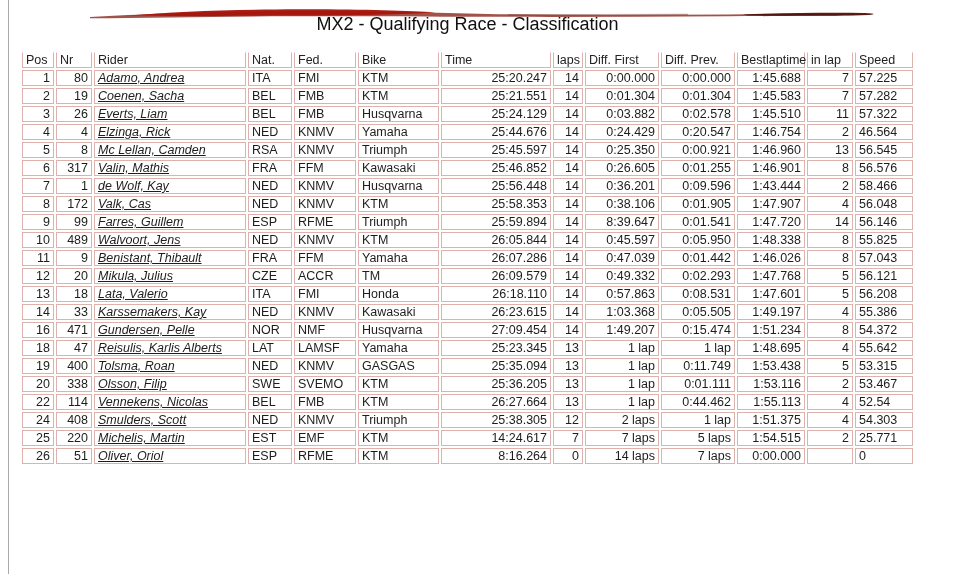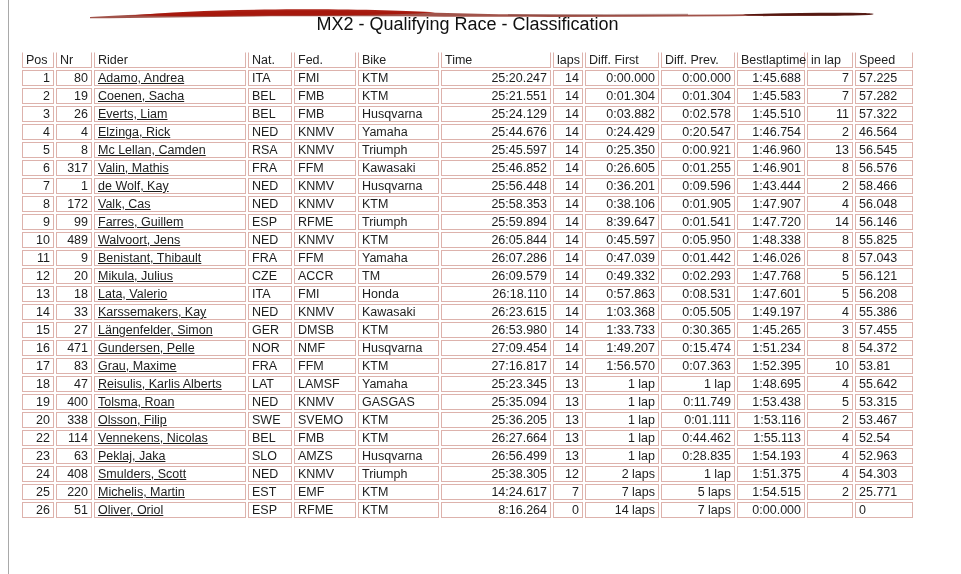--- a/index.html
+++ b/index.html
@@ -20,21 +20,21 @@
     border-collapse:separate; border-spacing:2px; table-layout:fixed;
     font-size:12.5px;
   }
   .results th, .results td {
     border:1px solid #ddb2ac; padding:0 3px; height:14px; line-height:14px;
     white-space:nowrap; overflow:visible; font-weight:normal; background:#ffffff;
   }
   .results th { border-top-color:#ffffff; text-align:left; color:#222222; }
   .al { text-align:left; }
   .ar { text-align:right; }
-  .rider-link { text-decoration:underline; color:inherit; cursor:pointer; }
+  .rider-link { text-decoration:underline; color:inherit; cursor:pointer;font-style:italic; }
 </style>
 </head>
 <body>
 
 <div class="window-edge"></div>
 
 <div class="brush-wrap">
   <svg width="792" height="18" viewBox="0 0 792 18" xmlns="http://www.w3.org/2000/svg">
     <path d="M2 11 C 60 8, 120 5.5, 200 5 C 280 4.5, 340 6.5, 400 8 C 480 9.5, 560 9, 640 8.5
              C 700 8.2, 760 8, 786 8.6 C 760 9.8, 700 10, 640 10.3 C 560 10.8, 480 11, 400 10.8
@@ -286,65 +286,35 @@
         <td class="al">Kawasaki</td>
         <td class="ar">26:23.615</td>
         <td class="ar">14</td>
         <td class="ar">1:03.368</td>
         <td class="ar">0:05.505</td>
         <td class="ar">1:49.197</td>
         <td class="ar">4</td>
         <td class="al">55.386</td>
       </tr>
       <tr>
-        <td class="ar">15</td>
-        <td class="ar">27</td>
-        <td class="al"><span class="rider-link">Längenfelder, Simon</span></td>
-        <td class="al">GER</td>
-        <td class="al">DMSB</td>
-        <td class="al">KTM</td>
-        <td class="ar">26:53.980</td>
-        <td class="ar">14</td>
-        <td class="ar">1:33.733</td>
-        <td class="ar">0:30.365</td>
-        <td class="ar">1:45.265</td>
-        <td class="ar">3</td>
-        <td class="al">57.455</td>
-      </tr>
-      <tr>
         <td class="ar">16</td>
         <td class="ar">471</td>
         <td class="al"><span class="rider-link">Gundersen, Pelle</span></td>
         <td class="al">NOR</td>
         <td class="al">NMF</td>
         <td class="al">Husqvarna</td>
         <td class="ar">27:09.454</td>
         <td class="ar">14</td>
         <td class="ar">1:49.207</td>
         <td class="ar">0:15.474</td>
         <td class="ar">1:51.234</td>
         <td class="ar">8</td>
         <td class="al">54.372</td>
       </tr>
       <tr>
-        <td class="ar">17</td>
-        <td class="ar">83</td>
-        <td class="al"><span class="rider-link">Grau, Maxime</span></td>
-        <td class="al">FRA</td>
-        <td class="al">FFM</td>
-        <td class="al">KTM</td>
-        <td class="ar">27:16.817</td>
-        <td class="ar">14</td>
-        <td class="ar">1:56.570</td>
-        <td class="ar">0:07.363</td>
-        <td class="ar">1:52.395</td>
-        <td class="ar">10</td>
-        <td class="al">53.81</td>
-      </tr>
-      <tr>
         <td class="ar">18</td>
         <td class="ar">47</td>
         <td class="al"><span class="rider-link">Reisulis, Karlis Alberts</span></td>
         <td class="al">LAT</td>
         <td class="al">LAMSF</td>
         <td class="al">Yamaha</td>
         <td class="ar">25:23.345</td>
         <td class="ar">13</td>
         <td class="ar">1 lap</td>
         <td class="ar">1 lap</td>
@@ -391,35 +361,20 @@
         <td class="al">KTM</td>
         <td class="ar">26:27.664</td>
         <td class="ar">13</td>
         <td class="ar">1 lap</td>
         <td class="ar">0:44.462</td>
         <td class="ar">1:55.113</td>
         <td class="ar">4</td>
         <td class="al">52.54</td>
       </tr>
       <tr>
-        <td class="ar">23</td>
-        <td class="ar">63</td>
-        <td class="al"><span class="rider-link">Peklaj, Jaka</span></td>
-        <td class="al">SLO</td>
-        <td class="al">AMZS</td>
-        <td class="al">Husqvarna</td>
-        <td class="ar">26:56.499</td>
-        <td class="ar">13</td>
-        <td class="ar">1 lap</td>
-        <td class="ar">0:28.835</td>
-        <td class="ar">1:54.193</td>
-        <td class="ar">4</td>
-        <td class="al">52.963</td>
-      </tr>
-      <tr>
         <td class="ar">24</td>
         <td class="ar">408</td>
         <td class="al"><span class="rider-link">Smulders, Scott</span></td>
         <td class="al">NED</td>
         <td class="al">KNMV</td>
         <td class="al">Triumph</td>
         <td class="ar">25:38.305</td>
         <td class="ar">12</td>
         <td class="ar">2 laps</td>
         <td class="ar">1 lap</td>

